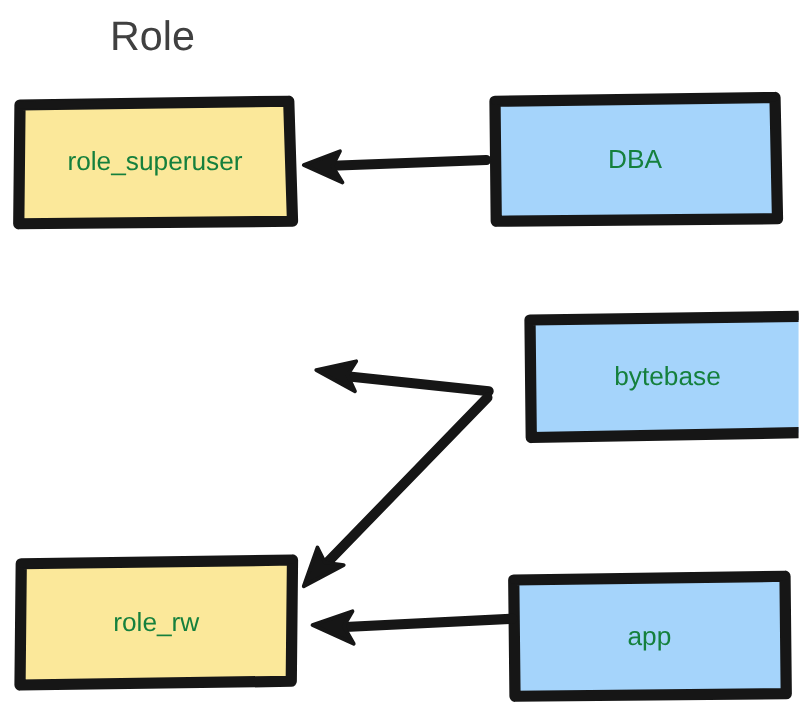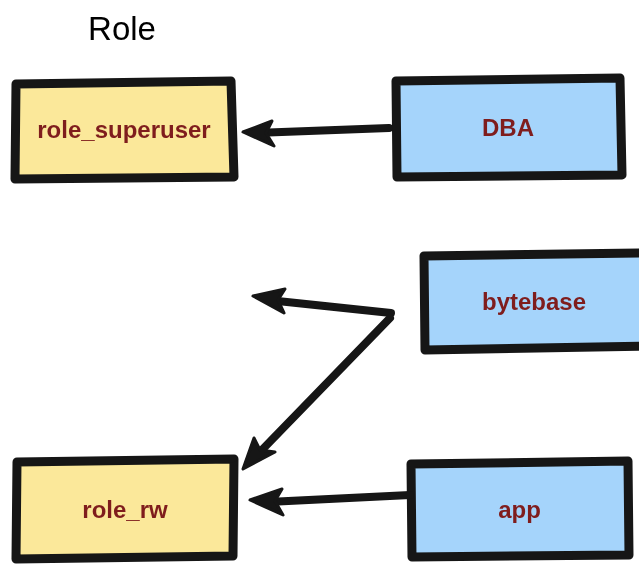--- a/index.html
+++ b/index.html
@@ -13,21 +13,21 @@
   #canvas {
     position: relative;
     width: 639px;
     height: 567px;
     background: #ffffff;
     overflow: hidden;
   }
   .col-header {
     position: absolute;
     font-size: 33px;
-    color: #000000;
+    color: #404040;
     font-weight: 400;
     text-align: center;
     letter-spacing: 0px;
     white-space: nowrap;
   }
   #header-role  { left: 22px;  top: 10px; width: 200px; }
   #header-user  { left: 407px; top: 10px; width: 200px; }
 
   .node {
     position: absolute;
@@ -40,25 +40,24 @@
   }
   .node .node-label {
     position: absolute;
     left: 0;
     top: 0;
     width: 100%;
     height: 100%;
     display: flex;
     align-items: center;
     justify-content: center;
-    font-size: 24px;
-    color: #7f1d1d;
+    font-size: 21px;
+    color: #15803d;
     white-space: nowrap;
     pointer-events: none;
-    font-weight: bold;
   }
 
   #edges {
     position: absolute;
     left: 0;
     top: 0;
     width: 639px;
     height: 567px;
     overflow: visible;
     pointer-events: none;
@@ -90,21 +89,21 @@
 
 
   <div class="node" style="left:418px; top:250px; width:232px; height:104px;">
     <svg width="232" height="104" viewBox="0 0 232 104">
       <path d="M6,6 L226,3 L228,96 L7,100 Z" fill="#A5D4FB" stroke="#161616" stroke-width="9" stroke-linejoin="round" stroke-linecap="round"></path>
       <path d="M6,6 L226,3" fill="none" stroke="#161616" stroke-width="6" stroke-linecap="round"></path>
     </svg>
     <div class="node-label">bytebase</div>
   </div>
 
-  <div class="node" style="left:10px; top:456px; width:230px; height:108px;">
+  <div class="node" style="left:10px; top:445px; width:230px; height:108px;">
     <svg width="230" height="108" viewBox="0 0 230 108">
       <path d="M7,6 L224,3 L223,100 L6,103 Z" fill="#FBE89A" stroke="#161616" stroke-width="9" stroke-linejoin="round" stroke-linecap="round"></path>
       <path d="M7,6 L224,3" fill="none" stroke="#161616" stroke-width="6" stroke-linecap="round"></path>
     </svg>
     <div class="node-label">role_rw</div>
   </div>
 
   <div class="node" style="left:406px; top:458px; width:227px; height:104px;text-align:right;">
     <svg width="227" height="104" viewBox="0 0 227 104">
       <path d="M5,6 L222,3 L223,97 L6,99 Z" fill="#A5D4FB" stroke="#161616" stroke-width="9" stroke-linejoin="round" stroke-linecap="round"></path>

